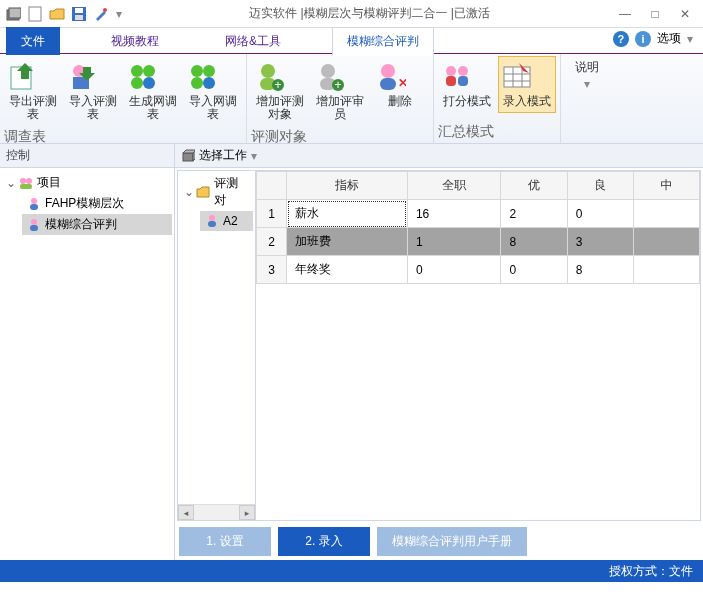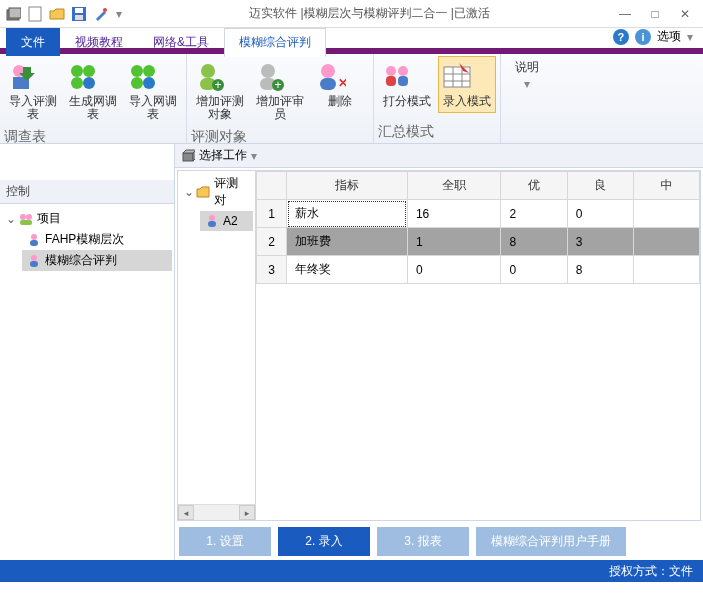--- a/index.html
+++ b/index.html
@@ -7,41 +7,41 @@
 
 
 .titlebar { height: 28px; background: #fff; display: flex; align-items: center; border-bottom: 1px solid #ddd; }
 .qat { display: flex; align-items: center; padding: 0 4px; gap: 4px; }
 .qat-icon { width: 18px; height: 18px; display: flex; align-items: center; justify-content: center; cursor: pointer; }
 .title-text { flex: 1; text-align: center; color: #555; }
 .win-controls { display: flex; gap: 2px; padding-right: 4px; }
 .win-btn { width: 28px; height: 20px; display: flex; align-items: center; justify-content: center; cursor: pointer; color: #666; }
 
 
-.tabs-bar { height: 26px; background: #fff; display: flex; align-items: flex-start; border-bottom: 6px solid #701a75; padding-left: 6px; }
+.tabs-bar { height: 26px; background: #fff; display: flex; align-items: center; border-bottom: 1px solid #701a75; padding-left: 6px; gap: 36px; }
 .tab { padding: 5px 14px; cursor: pointer; color: #4c1d95; border: 1px solid transparent; border-bottom: none; }
 .tab.file { background: #1a5bbf; color: #fff; border-color: #1a5bbf; }
 .tab.active { background: #fff; border-color: #cfd6e5; border-bottom: 1px solid #fff; margin-bottom: -1px; color: #1a5bbf; }
 .tabs-right { margin-left: auto; display: flex; align-items: center; gap: 6px; padding-right: 10px; padding-bottom: 4px; }
 .help-icon { width: 16px; height: 16px; border-radius: 50%; display: flex; align-items: center; justify-content: center; color: #fff; font-weight: bold; font-size: 11px; }
 
 
 .ribbon { height: 90px; background: linear-gradient(#fafbfd,#eef2f8); border-bottom: 1px solid #cfd6e5; display: flex; }
 .ribbon-group { border-right: 1px solid #d8dee9; display: flex; flex-direction: column; padding: 2px 4px 0 4px; }
 .ribbon-items { flex: 1; display: flex; align-items: flex-start; gap: 2px; }
 .ribbon-btn { width: 58px; display: flex; flex-direction: column; padding: 4px 2px; cursor: pointer; text-align: center; border: 1px solid transparent; }
 .ribbon-btn.selected { background: #fde9b8; border: 1px solid #e8b74a; }
 .ribbon-icon { width: 32px; height: 32px; margin-bottom: 2px; display: flex; align-items: center; justify-content: center; }
 .ribbon-btn span { line-height: 13px; color: #333; }
 .ribbon-group-label { text-align: left; color: #666; font-size: 14px; padding: 2px 0; }
 
 
 .main { display: flex; height: 416px; }
 .panel-ctrl { width: 175px; border-right: 1px solid #cfd6e5; display: flex; flex-direction: column; }
-.panel-header { background: #eef2f8; border-bottom: 1px solid #cfd6e5; padding: 3px 6px; color: #444; margin-top: 36px; }
+.panel-header { background: #eef2f8; border-bottom: 1px solid #cfd6e5; padding: 3px 6px; color: #444; }
 .tree { flex: 1; padding: 4px 2px; overflow: auto; }
 .tree-node { display: flex; align-items: center; padding: 2px 4px; cursor: pointer; }
 .tree-node.selected { background: #d6d6d6; }
 .tree-toggle { width: 12px; color: #666; }
 .tree-icon { width: 16px; height: 16px; margin-right: 3px; display: flex; align-items: center; justify-content: center; }
 .tree-children { padding-left: 20px; }
 
 .right { flex: 1; display: flex; flex-direction: column; }
 .select-header { background: #eef2f8; border-bottom: 1px solid #cfd6e5; padding: 3px 6px; display: flex; align-items: center; gap: 4px; }
 .work-area { flex: 1; display: flex; border: 1px solid #cfd6e5; margin: 2px; overflow: hidden; }
@@ -124,20 +124,29 @@
     <div class="help-icon" style="background:#2a7ac9">?</div>
     <div class="help-icon" style="background:#4a93d6">i</div>
     <span>选项</span>
     <span style="color:#888;">▾</span>
   </div>
 </div>
 
 <div class="ribbon">
   <div class="ribbon-group">
     <div class="ribbon-items">
+      <div class="ribbon-btn">
+          <div class="ribbon-icon">
+            <svg width="32" height="32">
+              <rect x="4" y="6" width="20" height="22" fill="#fff" stroke="#5a8"></rect>
+              <path d="M18 2 L26 10 L22 10 L22 18 L14 18 L14 10 L10 10 Z" fill="#3a8f3a"></path>
+            </svg>
+          </div>
+          <span>导出评测表</span>
+        </div>
       <div class="ribbon-btn">
           <div class="ribbon-icon">
             <svg width="32" height="32">
               <circle cx="12" cy="10" r="6" fill="#f9c"></circle>
               <rect x="6" y="16" width="16" height="12" fill="#4a7cc9"></rect>
               <path d="M20 6 L28 14 L24 14 L24 20 L16 20 L16 14 L12 14 Z" fill="#3a8f3a" transform="rotate(180 20 13)"></path>
             </svg>
           </div>
           <span>导入评测表</span>
         </div>
@@ -363,21 +372,20 @@
               <td></td>
             </tr>
           </tbody>
         </table>
       </div>
     </div>
 
     <div class="bottom-btns">
       <div class="bbtn light">1. 设置</div>
       <div class="bbtn dark">2. 录入</div>
-      <div class="bbtn light">3. 报表</div>
       <div class="bbtn wide">模糊综合评判用户手册</div>
     </div>
   </div>
 </div>
 
 <div class="statusbar">
   <span>授权方式：文件</span>
 </div>
 
 </body></html>

